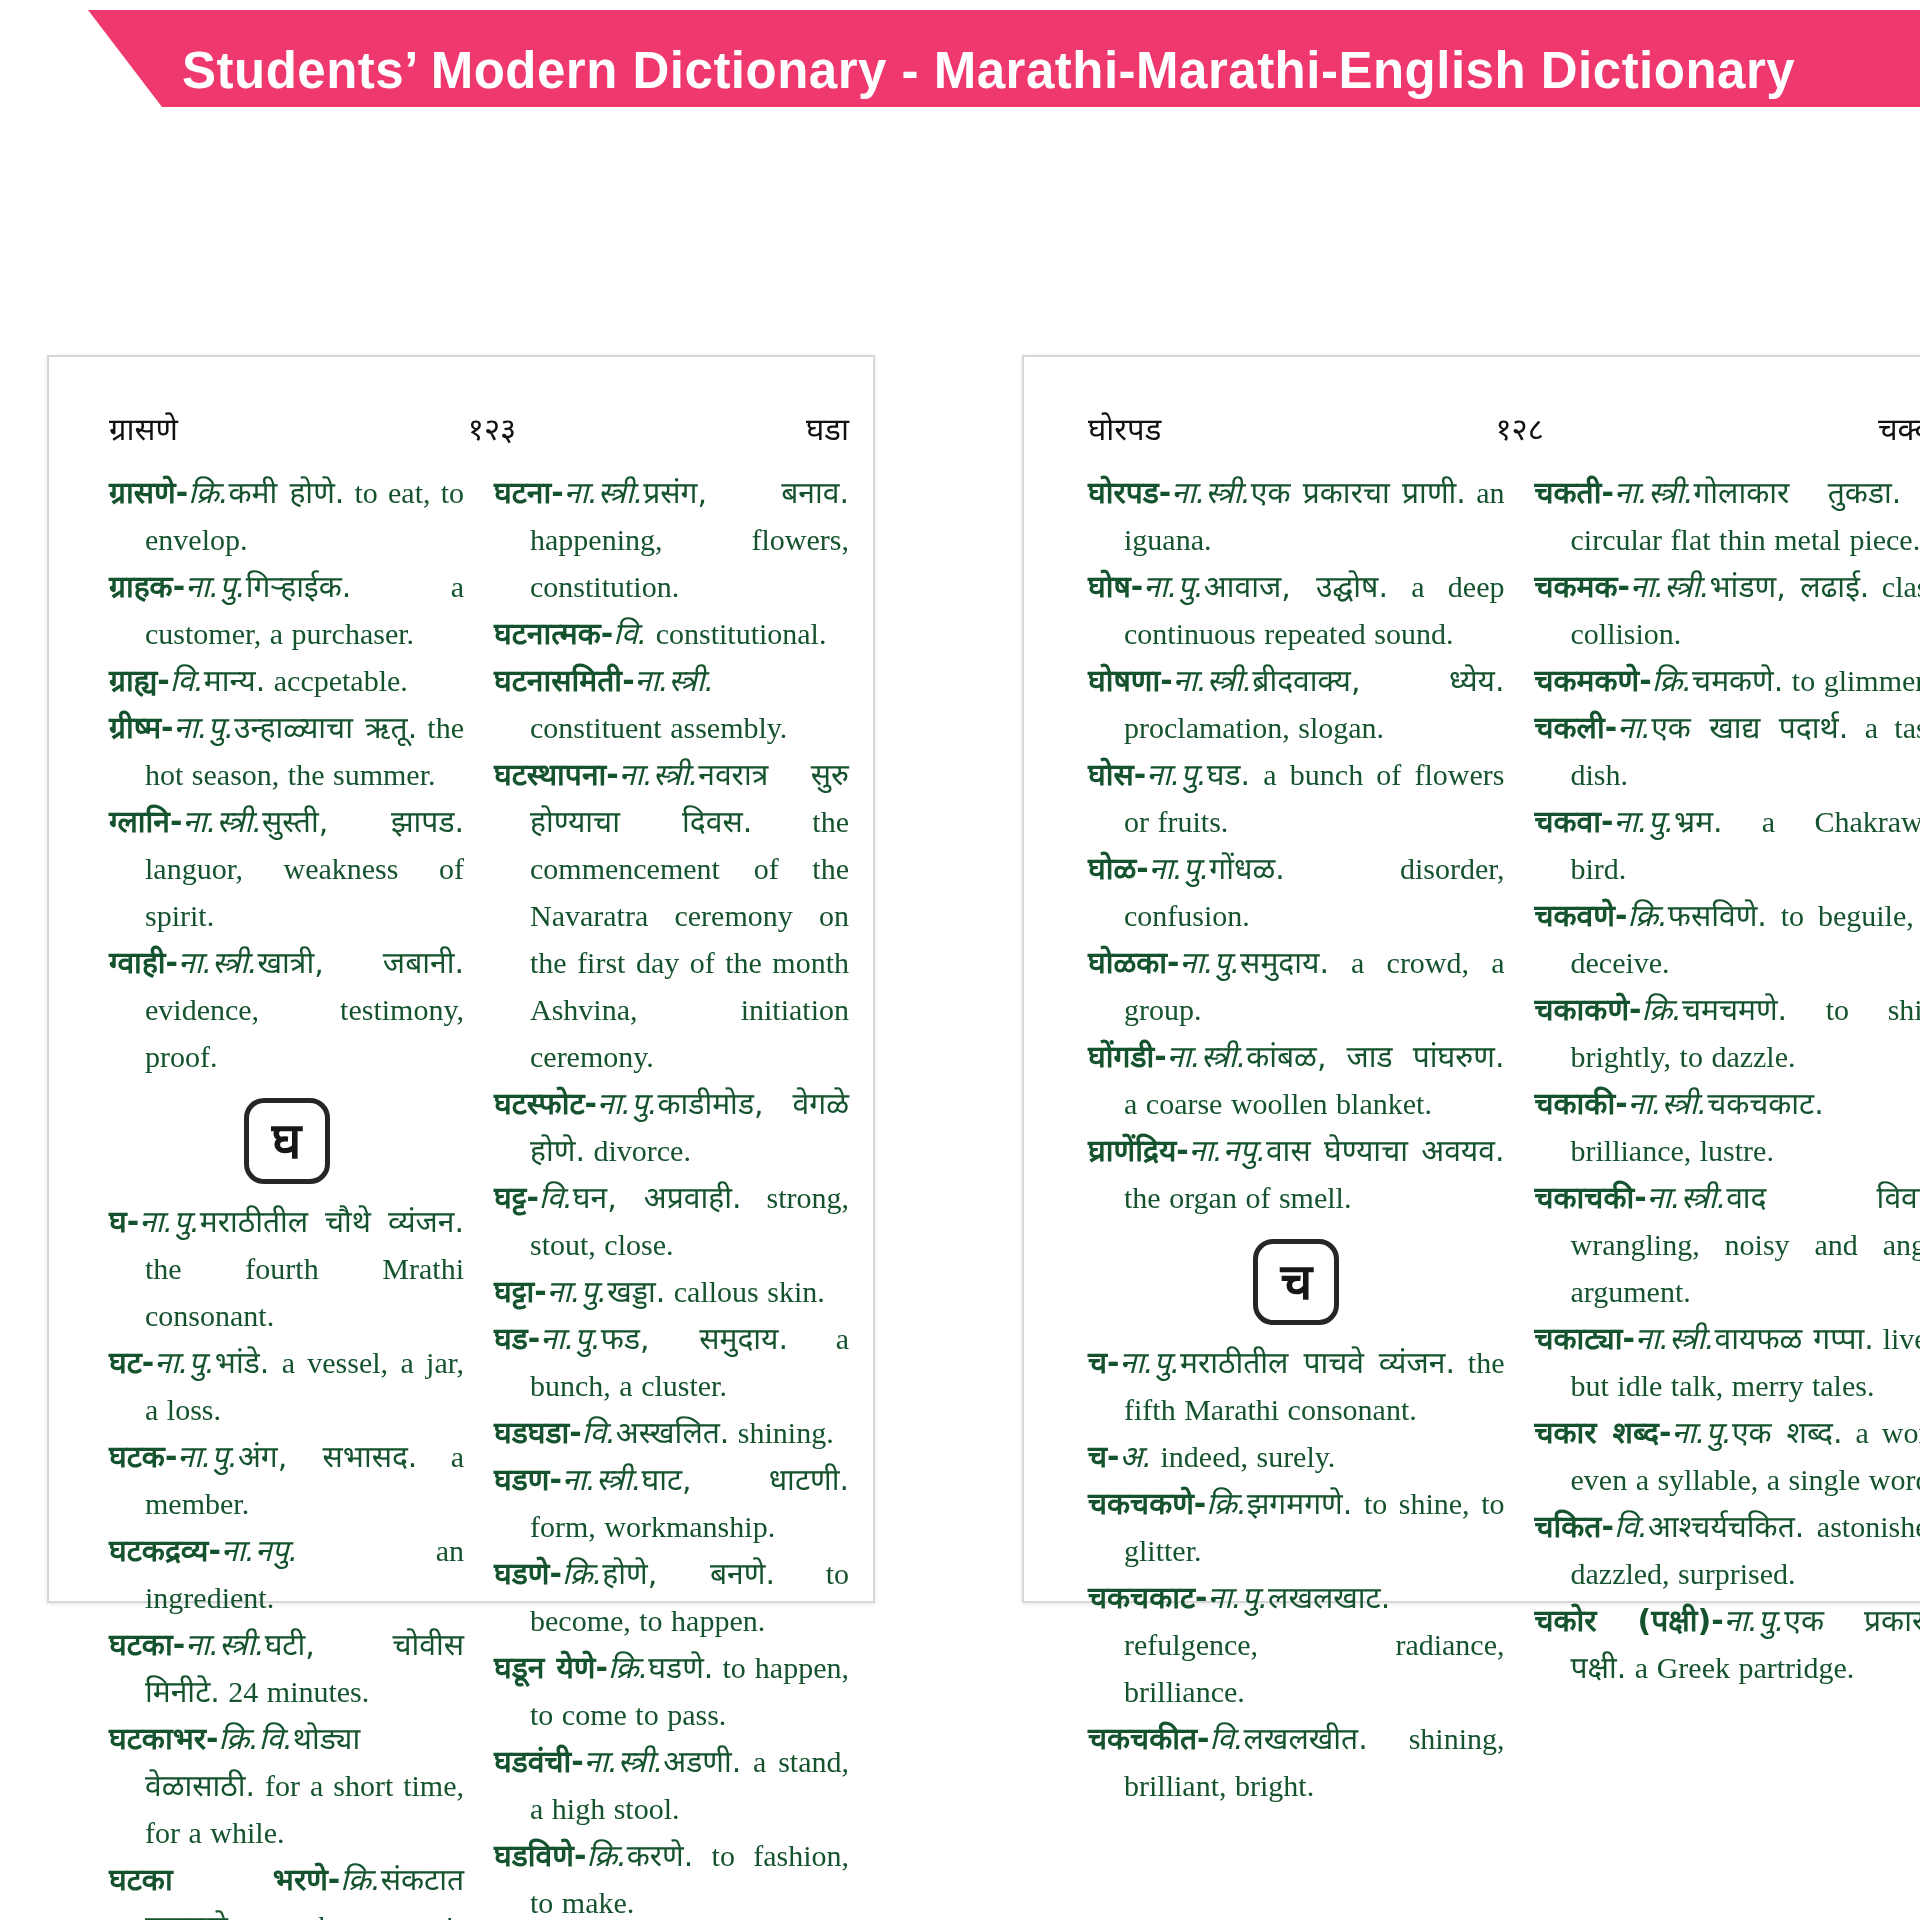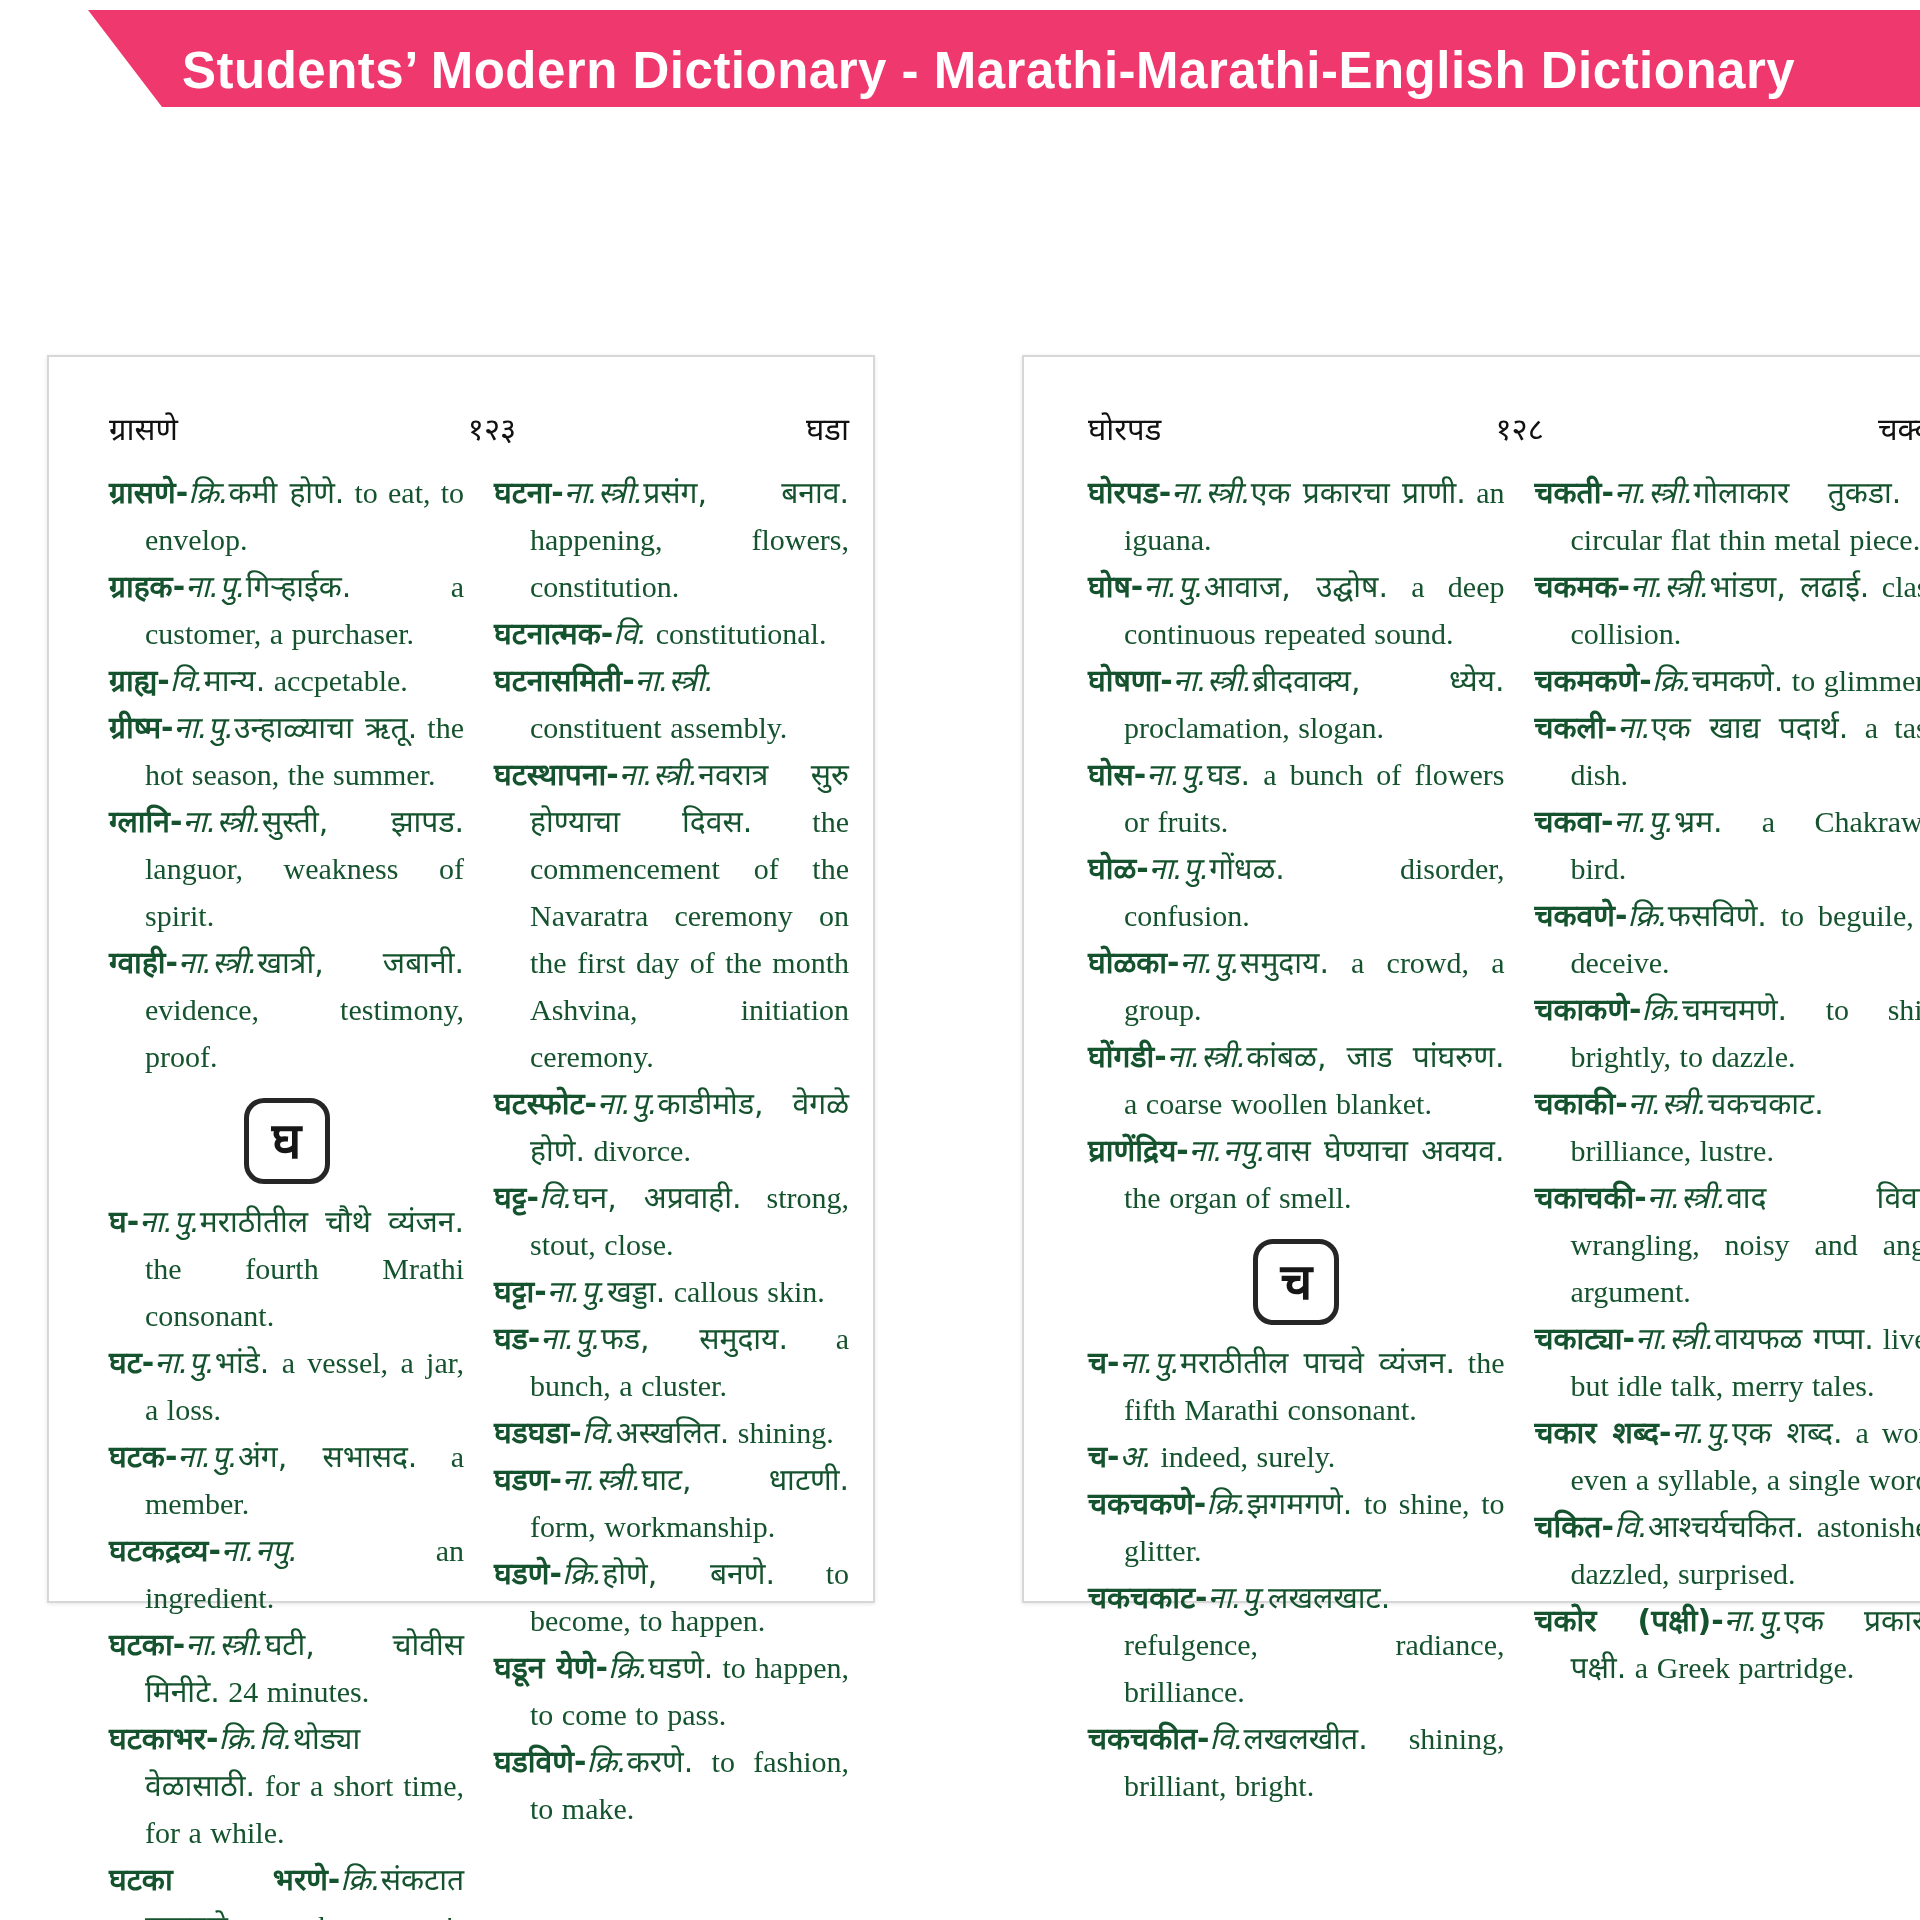--- a/index.html
+++ b/index.html
@@ -136,20 +136,21 @@
         <p class="entry"><span class="hw">घटनासमिती-</span><span class="tag">ना.स्त्री.</span><span class="en"> constituent assembly.</span></p>
         <p class="entry"><span class="hw">घटस्थापना-</span><span class="tag">ना.स्त्री.</span><span class="gloss">नवरात्र सुरु होण्याचा दिवस.</span><span class="en"> the commencement of the Navaratra ceremony on the first day of the month Ashvina, initiation ceremony.</span></p>
         <p class="entry"><span class="hw">घटस्फोट-</span><span class="tag">ना.पु.</span><span class="gloss">काडीमोड, वेगळे होणे.</span><span class="en"> divorce.</span></p>
         <p class="entry"><span class="hw">घट्ट-</span><span class="tag">वि.</span><span class="gloss">घन, अप्रवाही.</span><span class="en"> strong, stout, close.</span></p>
         <p class="entry"><span class="hw">घट्टा-</span><span class="tag">ना.पु.</span><span class="gloss">खड्डा.</span><span class="en"> callous skin.</span></p>
         <p class="entry"><span class="hw">घड-</span><span class="tag">ना.पु.</span><span class="gloss">फड, समुदाय.</span><span class="en"> a bunch, a cluster.</span></p>
         <p class="entry"><span class="hw">घडघडा-</span><span class="tag">वि.</span><span class="gloss">अस्खलित.</span><span class="en"> shining.</span></p>
         <p class="entry"><span class="hw">घडण-</span><span class="tag">ना.स्त्री.</span><span class="gloss">घाट, धाटणी.</span><span class="en"> form, workmanship.</span></p>
         <p class="entry"><span class="hw">घडणे-</span><span class="tag">क्रि.</span><span class="gloss">होणे, बनणे.</span><span class="en"> to become, to happen.</span></p>
         <p class="entry"><span class="hw">घडून येणे-</span><span class="tag">क्रि.</span><span class="gloss">घडणे.</span><span class="en"> to happen, to come to pass.</span></p>
+        <p class="entry"><span class="hw">घडवंची-</span><span class="tag">ना.स्त्री.</span><span class="gloss">अडणी.</span><span class="en"> a stand, a high stool.</span></p>
         <p class="entry"><span class="hw">घडविणे-</span><span class="tag">क्रि.</span><span class="gloss">करणे.</span><span class="en"> to fashion, to make.</span></p>
       </div>
   </div>
 </div>
 
 <div class="page page-right">
   <div class="page-header">
     <span class="ph-word">घोरपड</span>
     <span class="ph-num">१२८</span>
     <span class="ph-word">चक्कर</span>

